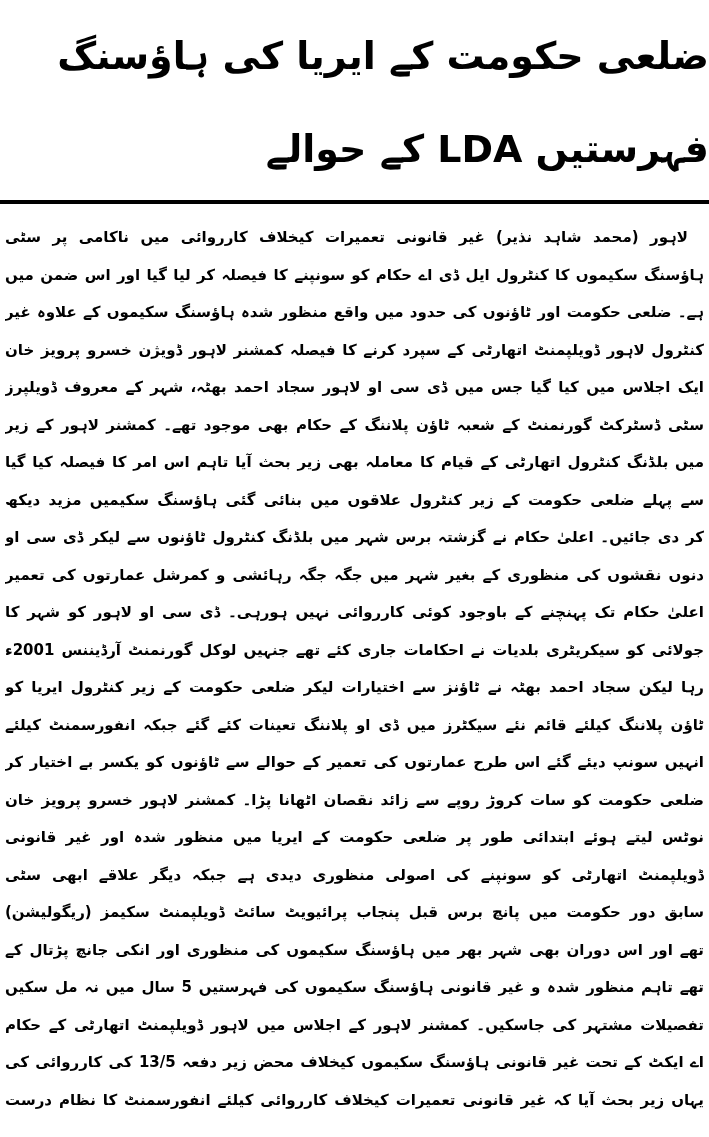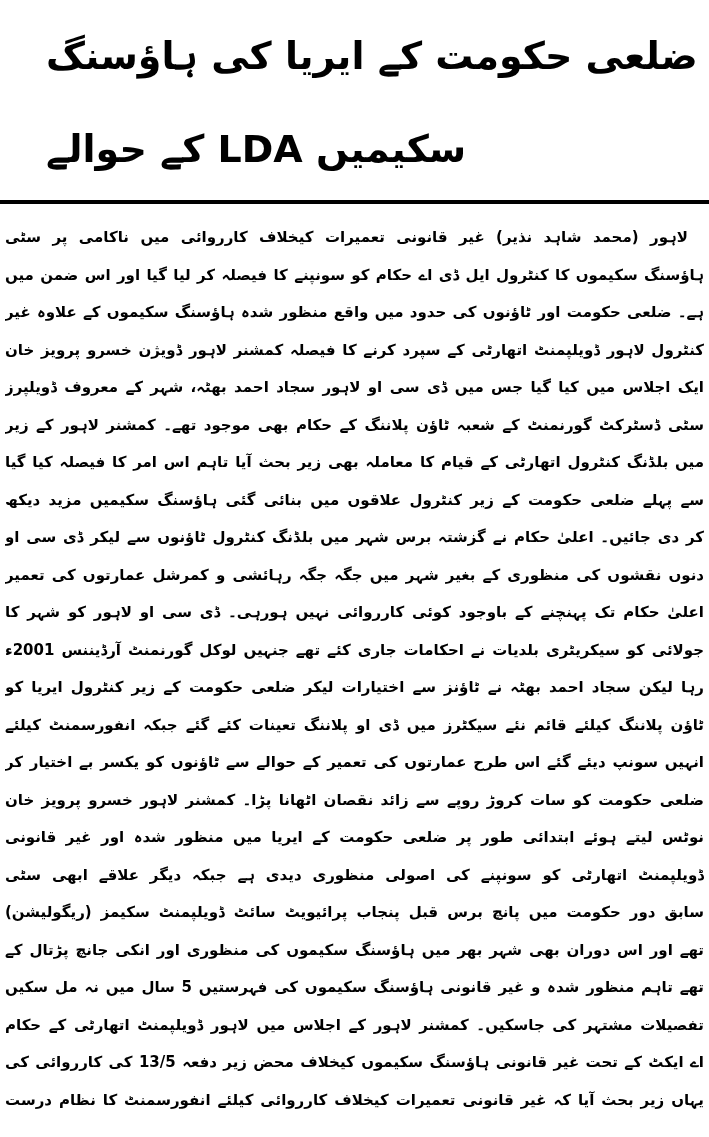--- a/index.html
+++ b/index.html
@@ -11,29 +11,28 @@
     font-family: "DejaVu Sans", sans-serif;
     color: #000000;
   }
   .page {
     width: 709px;
     height: 1137px;
     box-sizing: border-box;
   }
   .headline {
     direction: rtl;
-    text-align: left;
+    text-align: right;
     font-weight: bold;
     font-size: 38px;
     line-height: 93px;
     margin: 0;
     padding-top: 10px;
     height: 188px;
     overflow: hidden;
-    padding-left: 46px;
   }
   .headline .hl-line { white-space: nowrap; }
   .divider {
     border: none;
     border-top: 4px solid #000000;
     margin: 2px 0 0 0;
     width: 709px;
   }
   .body-text {
     direction: rtl;
@@ -51,21 +50,21 @@
   }
   .body-line.first { padding-right: 16px; }
 </style>
 </head>
 <body>
 
 <div class="page">
 
   <h1 class="headline">
     <div class="hl-line">ضلعی حکومت کے ایریا کی ہاؤسنگ</div>
-    <div class="hl-line">سکیمیں LDA کے حوالے</div>
+    <div class="hl-line">فہرستیں LDA کے حوالے</div>
   </h1>
 
   <hr class="divider">
 
   <div class="body-text" dir="rtl" lang="ur">
     <div class="body-line first">لاہور (محمد شاہد نذیر) غیر قانونی تعمیرات کیخلاف کارروائی میں ناکامی پر سٹی ڈسٹرکٹ گورنمنٹ کے ایریا میں قائم</div>
     <div class="body-line">ہاؤسنگ سکیموں کا کنٹرول ایل ڈی اے حکام کو سونپنے کا فیصلہ کر لیا گیا اور اس ضمن میں ابتدائی کارروائی بھی شروع کر دی گئی</div>
     <div class="body-line">ہے۔ ضلعی حکومت اور ٹاؤنوں کی حدود میں واقع منظور شدہ ہاؤسنگ سکیموں کے علاوہ غیر قانونی ہاؤسنگ کالونیوں کا</div>
     <div class="body-line">کنٹرول لاہور ڈویلپمنٹ اتھارٹی کے سپرد کرنے کا فیصلہ کمشنر لاہور ڈویژن خسرو پرویز خان کی زیر صدارت ہونے والے</div>
     <div class="body-line">ایک اجلاس میں کیا گیا جس میں ڈی سی او لاہور سجاد احمد بھٹہ، شہر کے معروف ڈویلپرز اور بلڈرز کے علاوہ ایل ڈی اے و</div>

